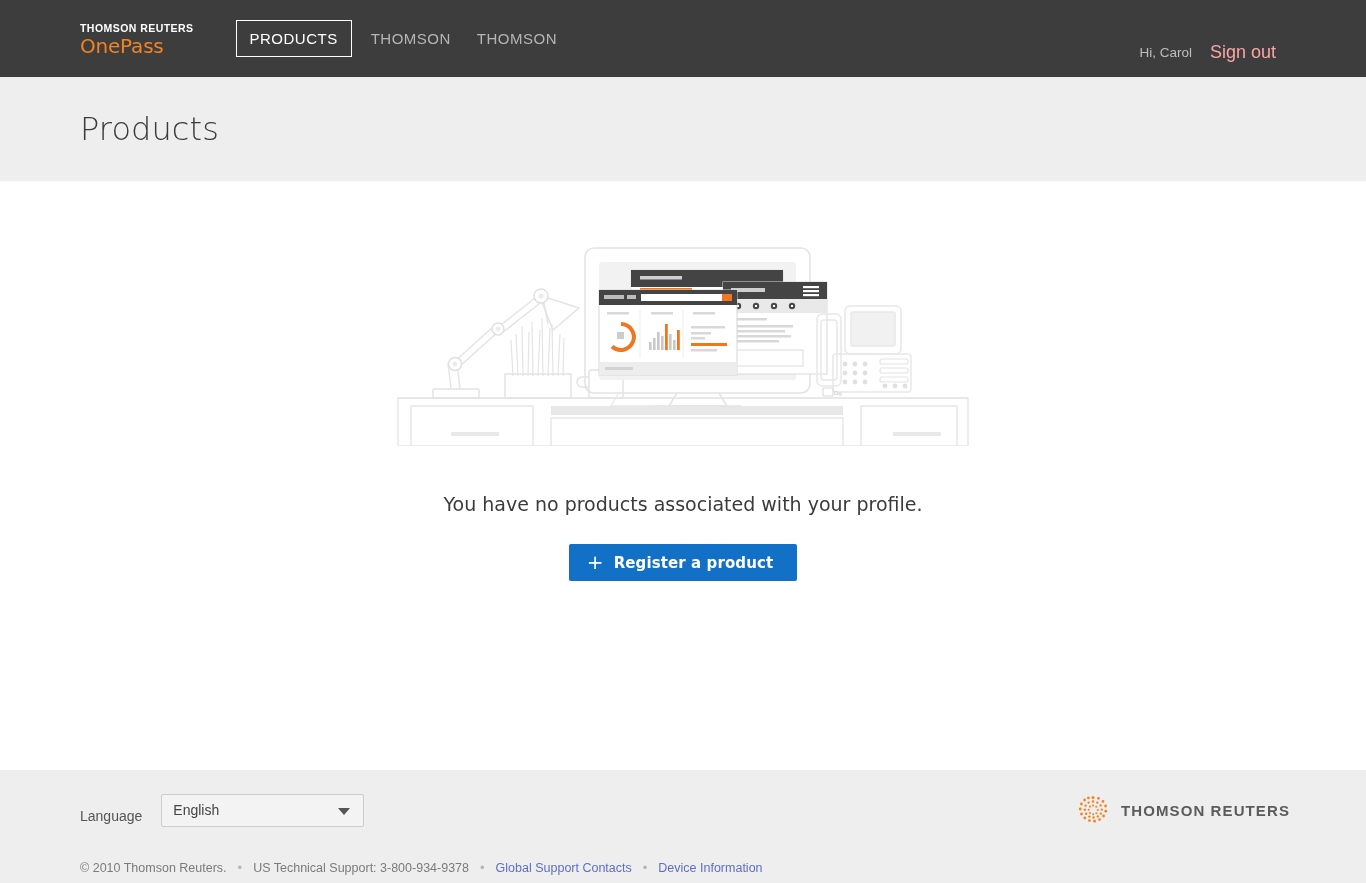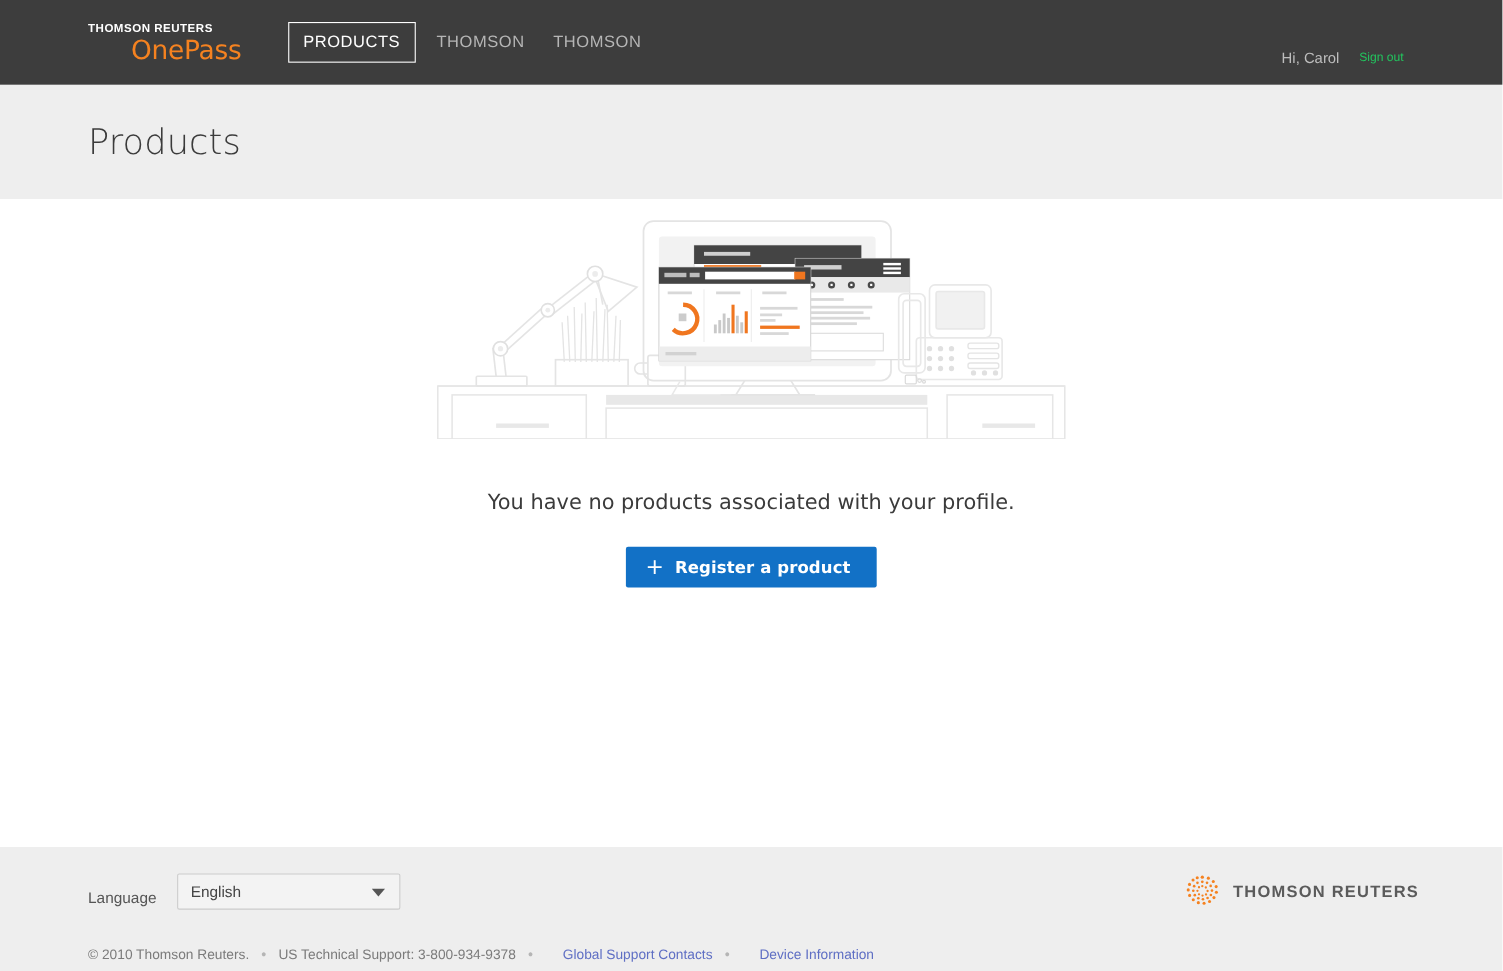--- a/index.html
+++ b/index.html
@@ -39,25 +39,24 @@
     color: #ffffff;
     font-size: 10.5px;
     font-weight: bold;
     letter-spacing: 0.45px;
     margin-bottom: 2px;
     font-family: "Liberation Sans", sans-serif;
   }
   .logo-onepass {
     display: block;
     color: #f58220;
-    font-size: 24px;
+    font-size: 20px;
     font-weight: normal;
     letter-spacing: -0.2px;
     font-family: "DejaVu Sans", sans-serif;
-    margin-left: 39px;
   }
   .nav {
     display: flex;
     align-items: center;
     gap: 0px;
   }
   .nav-item {
     color: #b5b5b5;
     font-size: 15px;
     letter-spacing: 0.5px;
@@ -80,22 +79,22 @@
     align-items: center;
     gap: 18px;
     margin-top: 27px;
   }
   .greeting {
     color: #bdbdbd;
     font-size: 13.5px;
     white-space: nowrap;
   }
   .signout {
-    color: #22c55e;
-    font-size: 11px;
+    color: #fca5a5;
+    font-size: 18px;
     text-decoration: none;
     cursor: pointer;
     white-space: nowrap;
   }
 
   
   .title-band {
     height: 104px;
     background: #eeeeee;
     display: flex;
@@ -111,21 +110,21 @@
     margin: 0;
   }
 
   
   .main {
     background: #ffffff;
     height: 589px;
     display: flex;
     flex-direction: column;
     align-items: center;
-    padding-top: 18px;
+    padding-top: 65px;
   }
   .illustration {
     width: 580px;
     height: 200px;
     position: relative;
   }
   .empty-msg {
     font-size: 19px;
     color: #3b3b3b;
     font-weight: normal;
@@ -233,21 +232,20 @@
   .footer-row2 .sep {
     color: #b5b5b5;
     margin: 0 11px;
     font-size: 13px;
   }
   .footer-link {
     color: #5f6fc4;
     text-decoration: none;
     font-size: 12.5px;
     cursor: pointer;
-    margin-left: 16px;
   }
 </style>
 </head>
 <body>
 
 <div class="header">
 
   <a class="logo-block" href="#">
     <span class="logo-tr">THOMSON REUTERS</span>
     <span class="logo-onepass">OnePass</span>

